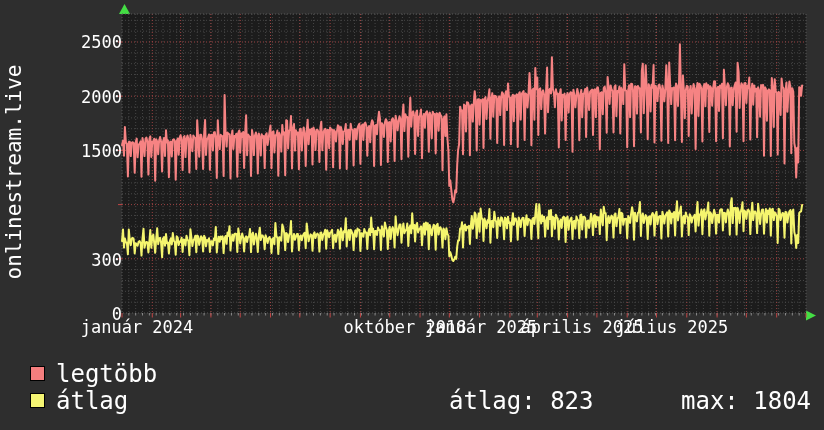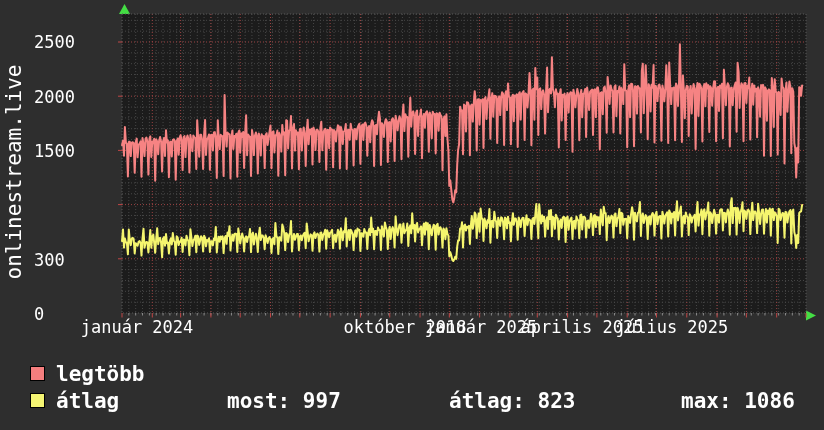--- a/index.html
+++ b/index.html
@@ -2,25 +2,25 @@
 <html><head>
 <meta charset="utf-8">
 <style>
   html,body{margin:0;padding:0;background:#2e2e2e;}
   .page{position:relative;width:824px;height:430px;background:#2e2e2e;overflow:hidden;
         font-family:"DejaVu Sans Mono","Liberation Mono",monospace;color:#ffffff;}
   .vtitle{position:absolute;left:2px;top:292px;width:240px;text-align:center;
           transform:rotate(-90deg);transform-origin:0 0;font-size:21px;letter-spacing:0;
           white-space:nowrap;color:#ffffff;}
   .plot-svg{position:absolute;left:0;top:0;}
-  .ylab{position:absolute;left:34px;width:79px;font-size:17px;line-height:20px;}
+  .ylab{position:absolute;left:43px;width:79px;text-align:right;font-size:17px;line-height:20px;}
   .xlab{position:absolute;top:318px;font-size:17px;line-height:18px;white-space:nowrap;
         transform:translateX(-50%);}
   .swatch{position:absolute;width:13px;height:13px;border:1px solid #000000;}
-  .lbl{position:absolute;font-size:21px;line-height:20px;white-space:nowrap;font-weight:bold;}
+  .lbl{position:absolute;font-size:24px;line-height:20px;white-space:nowrap;}
 </style>
 </head>
 <body>
 
 <div class="page">
 
   <span class="vtitle">onlinestream.live</span>
 
   <svg id="plot" class="plot-svg" width="824" height="346">
     <polygon points="124.5,4 119,14 130,14" fill="#44dd44"></polygon>
@@ -317,17 +317,16 @@
   <span class="xlab" style="left:405px">október 2018</span>
   <span class="xlab" style="left:481px">január 2025</span>
   <span class="xlab" style="left:582px">április 2025</span>
   <span class="xlab" style="left:672px">július 2025</span>
 
   <span class="swatch" style="left:30px;top:366px;background:#f47e7e"></span>
   <span class="lbl" style="left:56px;top:364px">legtöbb</span>
   <span class="swatch" style="left:30px;top:393px;background:#f5f573"></span>
   <span class="lbl" style="left:56px;top:391px">átlag</span>
 
-  <span class="lbl" style="left:227px;top:391px">most: 997</span>
   <span class="lbl" style="left:449px;top:391px">átlag: 823</span>
-  <span class="lbl" style="left:681px;top:391px">max: 1086</span>
+  <span class="lbl" style="left:681px;top:391px">max: 1804</span>
 
 </div>
 
 </body></html>

